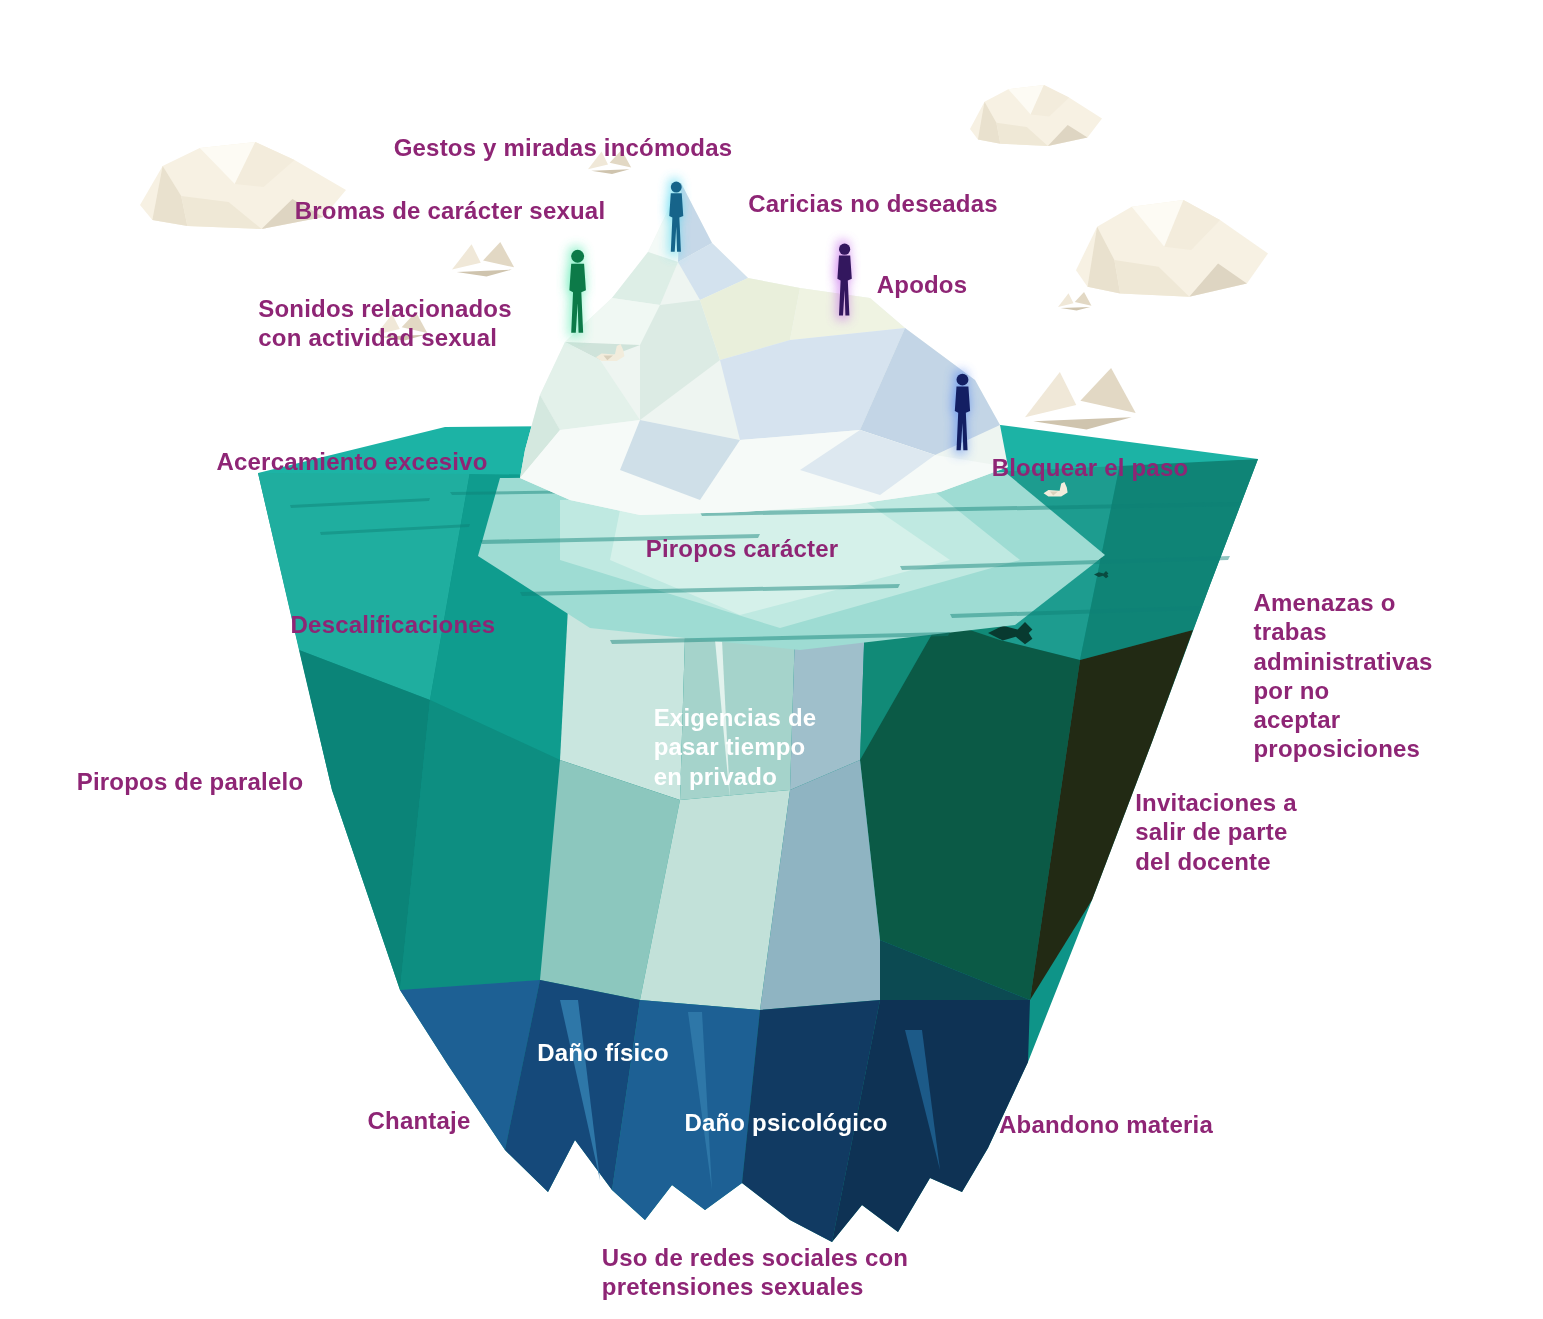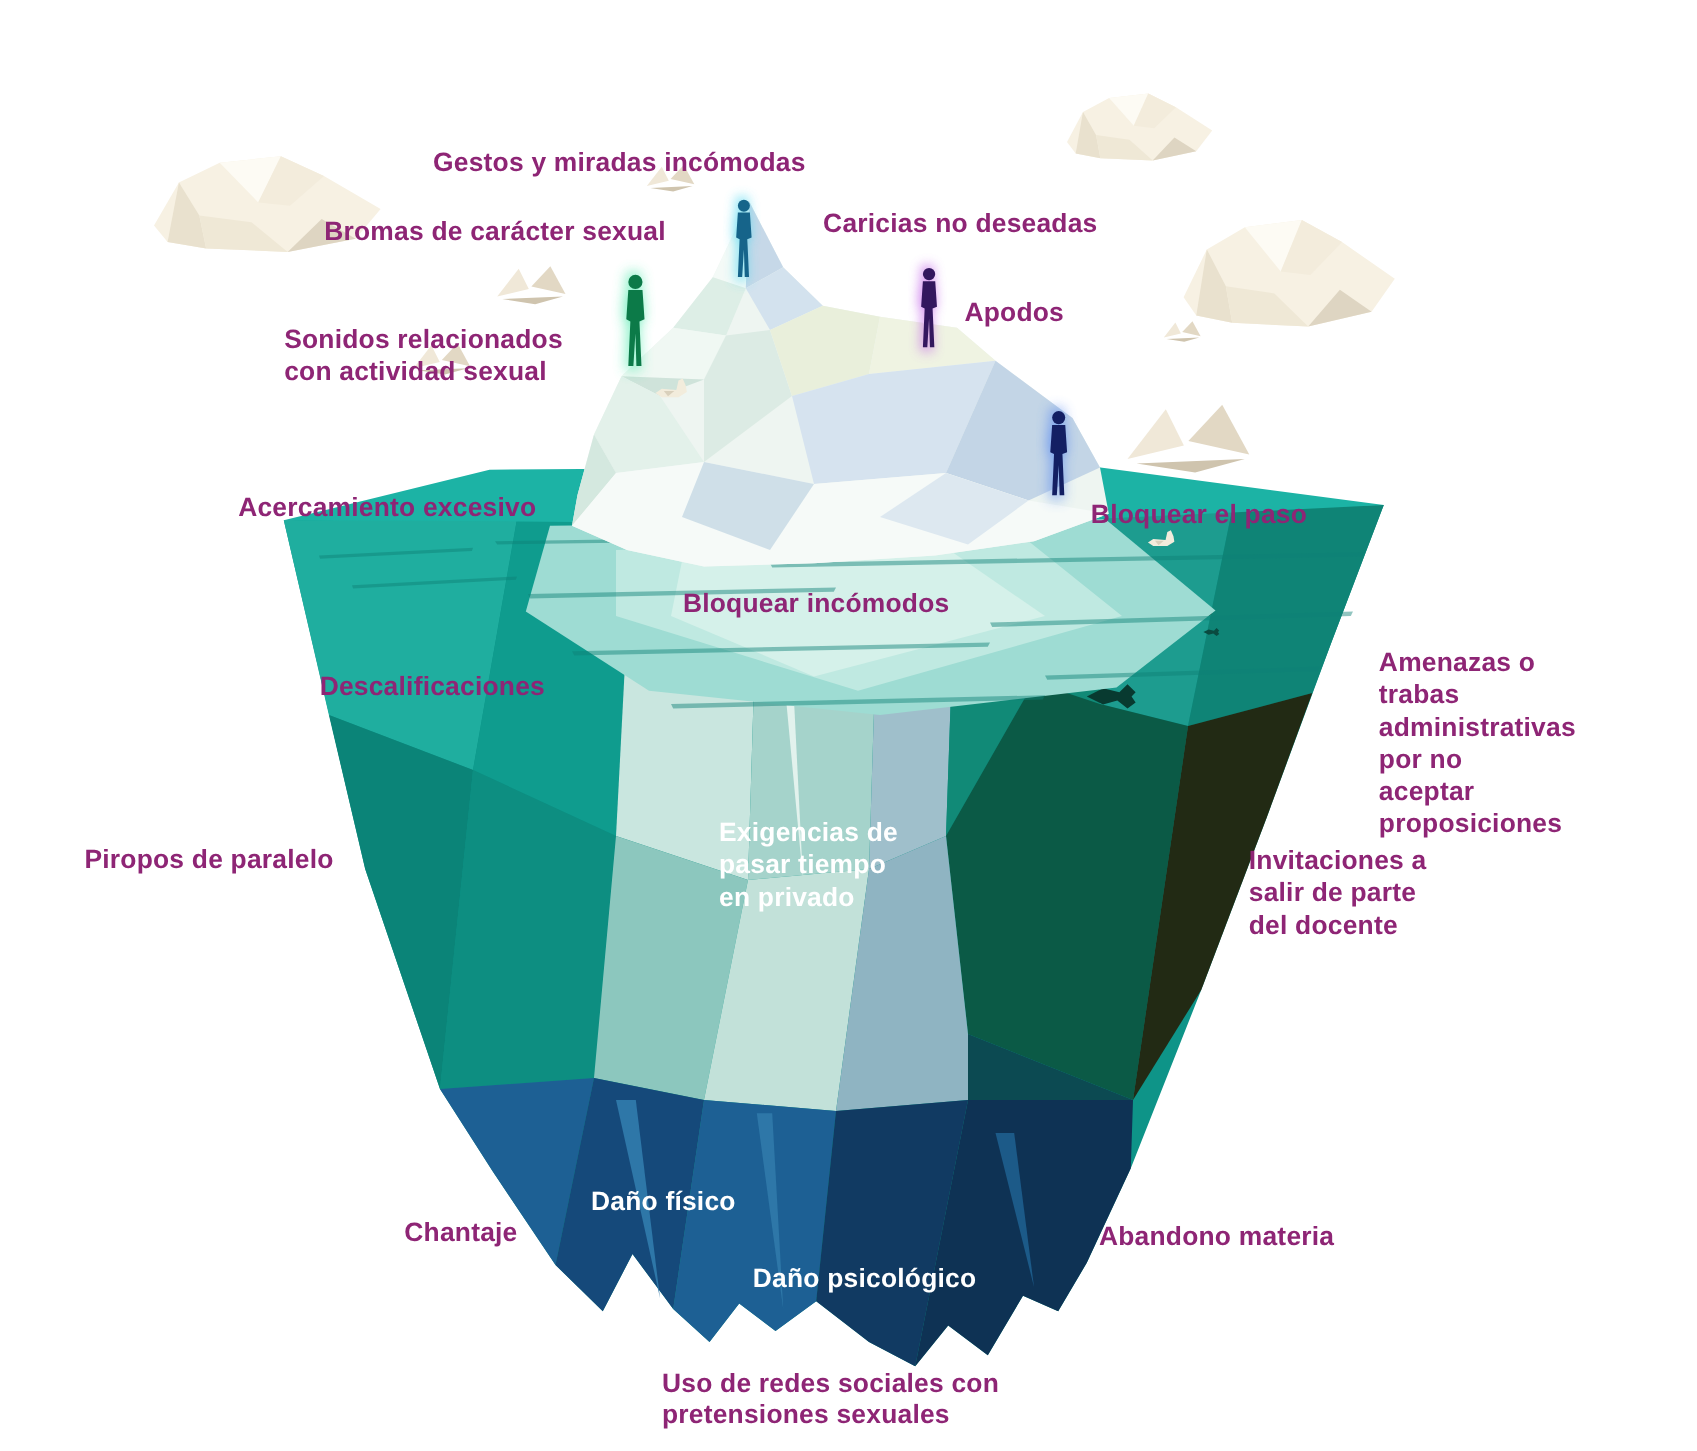--- a/index.html
+++ b/index.html
@@ -7,21 +7,21 @@
     position:relative;width:1543px;height:1319px;background:#ffffff;overflow:hidden;
     font-family:"Liberation Sans",sans-serif;
   }
   .stage svg{position:absolute;left:0;top:0;}
   .lbl{
     position:absolute;transform:translateX(-50%);
     font:700 24px/1.22 "Liberation Sans",sans-serif;
     color:var(--purple,#8e2575);
     white-space:pre-line;text-align:left;letter-spacing:.2px;
   }
-  .lbl.white{color:var(--white-label,#ffffff);margin-top:40px;}
+  .lbl.white{color:var(--white-label,#ffffff);}
 </style>
 </head>
 <body>
 
 <div class="stage">
 
   <svg width="1543" height="1319" viewBox="0 0 1543 1319">
     <defs>
       <filter id="blur6" x="-60%" y="-60%" width="220%" height="220%">
           <feGaussianBlur stdDeviation="6"></feGaussianBlur>
@@ -177,30 +177,30 @@
   </svg>
 
   <div class="lbl" style="left:563px;top:133px">Gestos y miradas incómodas</div>
   <div class="lbl" style="left:450px;top:196px">Bromas de carácter sexual</div>
   <div class="lbl" style="left:873px;top:189px">Caricias no deseadas</div>
   <div class="lbl" style="left:385px;top:294px">Sonidos relacionados
 con actividad sexual</div>
   <div class="lbl" style="left:922px;top:270px">Apodos</div>
   <div class="lbl" style="left:352px;top:447px">Acercamiento excesivo</div>
   <div class="lbl" style="left:1090px;top:453px">Bloquear el paso</div>
-  <div class="lbl" style="left:742px;top:534px">Bloquear incómodos</div>
+  <div class="lbl" style="left:742px;top:534px">Piropos carácter</div>
   <div class="lbl" style="left:393px;top:610px">Descalificaciones</div>
   <div class="lbl" style="left:1350px;top:588px">Amenazas o trabas
 administrativas por no
 aceptar proposiciones</div>
   <div class="lbl white" style="left:735px;top:703px">Exigencias de
 pasar tiempo
 en privado</div>
   <div class="lbl" style="left:190px;top:767px">Piropos de paralelo</div>
-  <div class="lbl" style="left:1216px;top:768px">Invitaciones a
+  <div class="lbl" style="left:1216px;top:788px">Invitaciones a
 salir de parte
 del docente</div>
   <div class="lbl white" style="left:603px;top:1038px">Daño físico</div>
   <div class="lbl" style="left:419px;top:1106px">Chantaje</div>
   <div class="lbl white" style="left:786px;top:1108px">Daño psicológico</div>
   <div class="lbl" style="left:1106px;top:1110px">Abandono materia</div>
   <div class="lbl" style="left:755px;top:1243px">Uso de redes sociales con
 pretensiones sexuales</div>
 </div>
 

